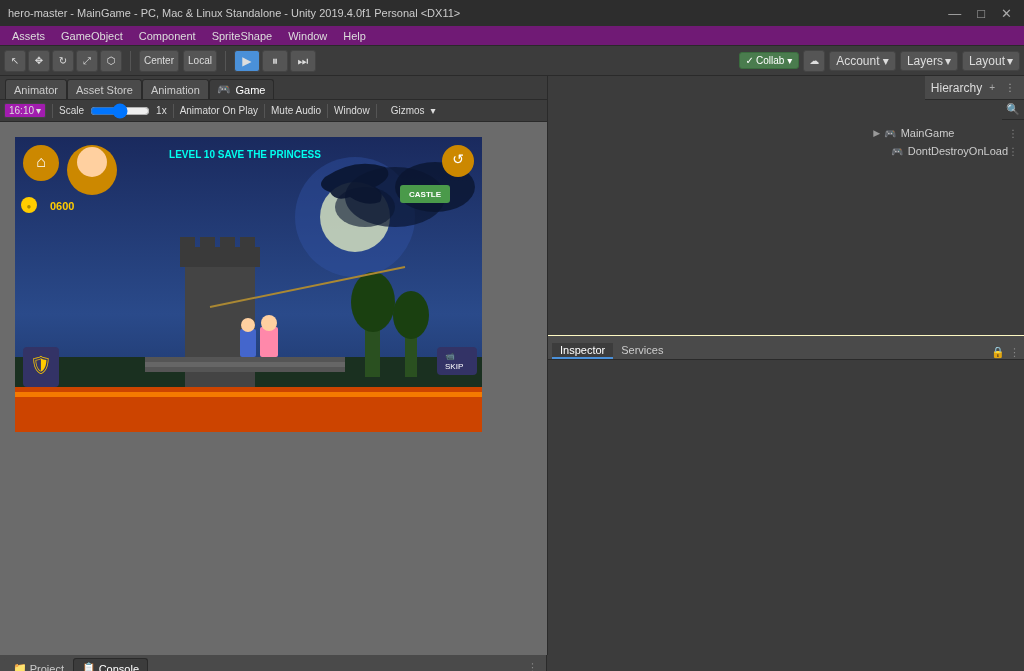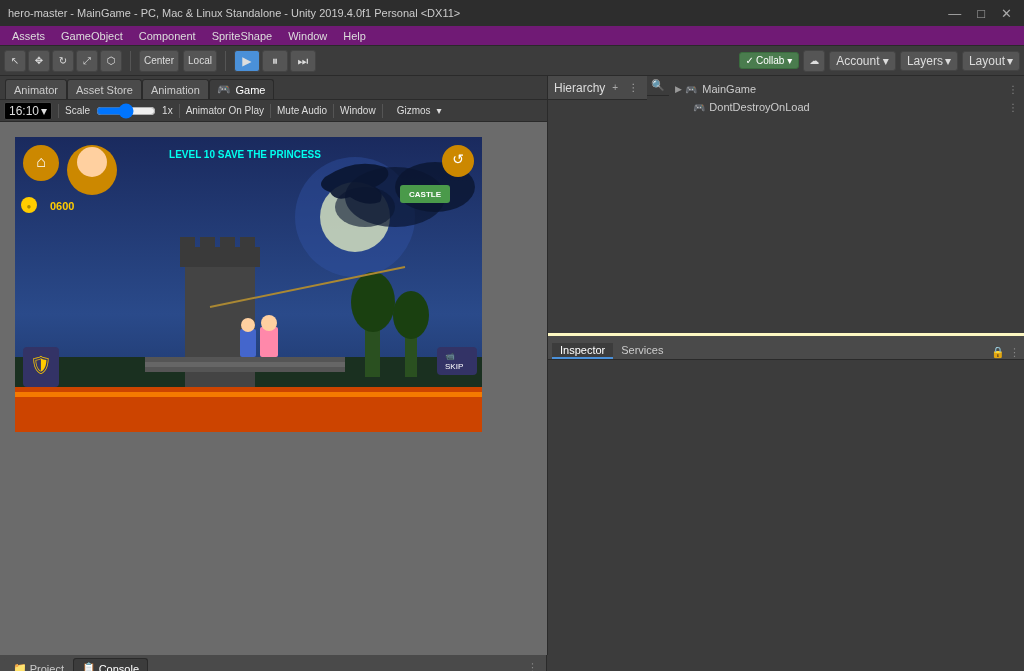--- a/index.html
+++ b/index.html
@@ -146,26 +146,26 @@
       height: 22px;
       background: #3c3c3c;
       display: flex;
       align-items: center;
       padding: 0 4px;
       gap: 6px;
       border-bottom: 1px solid #2a2a2a;
       font-size: 10px;
     }
     .game-dropdown {
-      background: #000000;
+      background: #a21caf;
       border: 1px solid #444;
       border-radius: 2px;
       color: #ddd;
       padding: 1px 4px;
-      font-size: 12px;
+      font-size: 10px;
       cursor: pointer;
       display: flex; align-items: center; gap: 2px;
     }
     .game-sep { width: 1px; height: 14px; background: #555; }
 
     
     #game-canvas {
       flex: 1;
       background: #6b6b6b;
       position: relative;
@@ -188,23 +188,24 @@
       width: 477px;
       display: flex;
       flex-direction: column;
       background: #3c3c3c;
       border-left: 1px solid #2a2a2a;
     }
 
     
     #hierarchy-panel {
       height: 260px;
-      border-bottom: 3px solid #fef9c3;
-      display: flex;
-      flex-direction: row;
+      border-bottom: 1px solid #fef9c3;
+      display: flex;
+      flex-direction: column;
+      align-items: flex-end;
     }
     .panel-header {
       height: 24px;
       background: #4a4a4a;
       display: flex;
       align-items: center;
       padding: 0 6px;
       gap: 4px;
       border-bottom: 1px solid #2a2a2a;
     }

